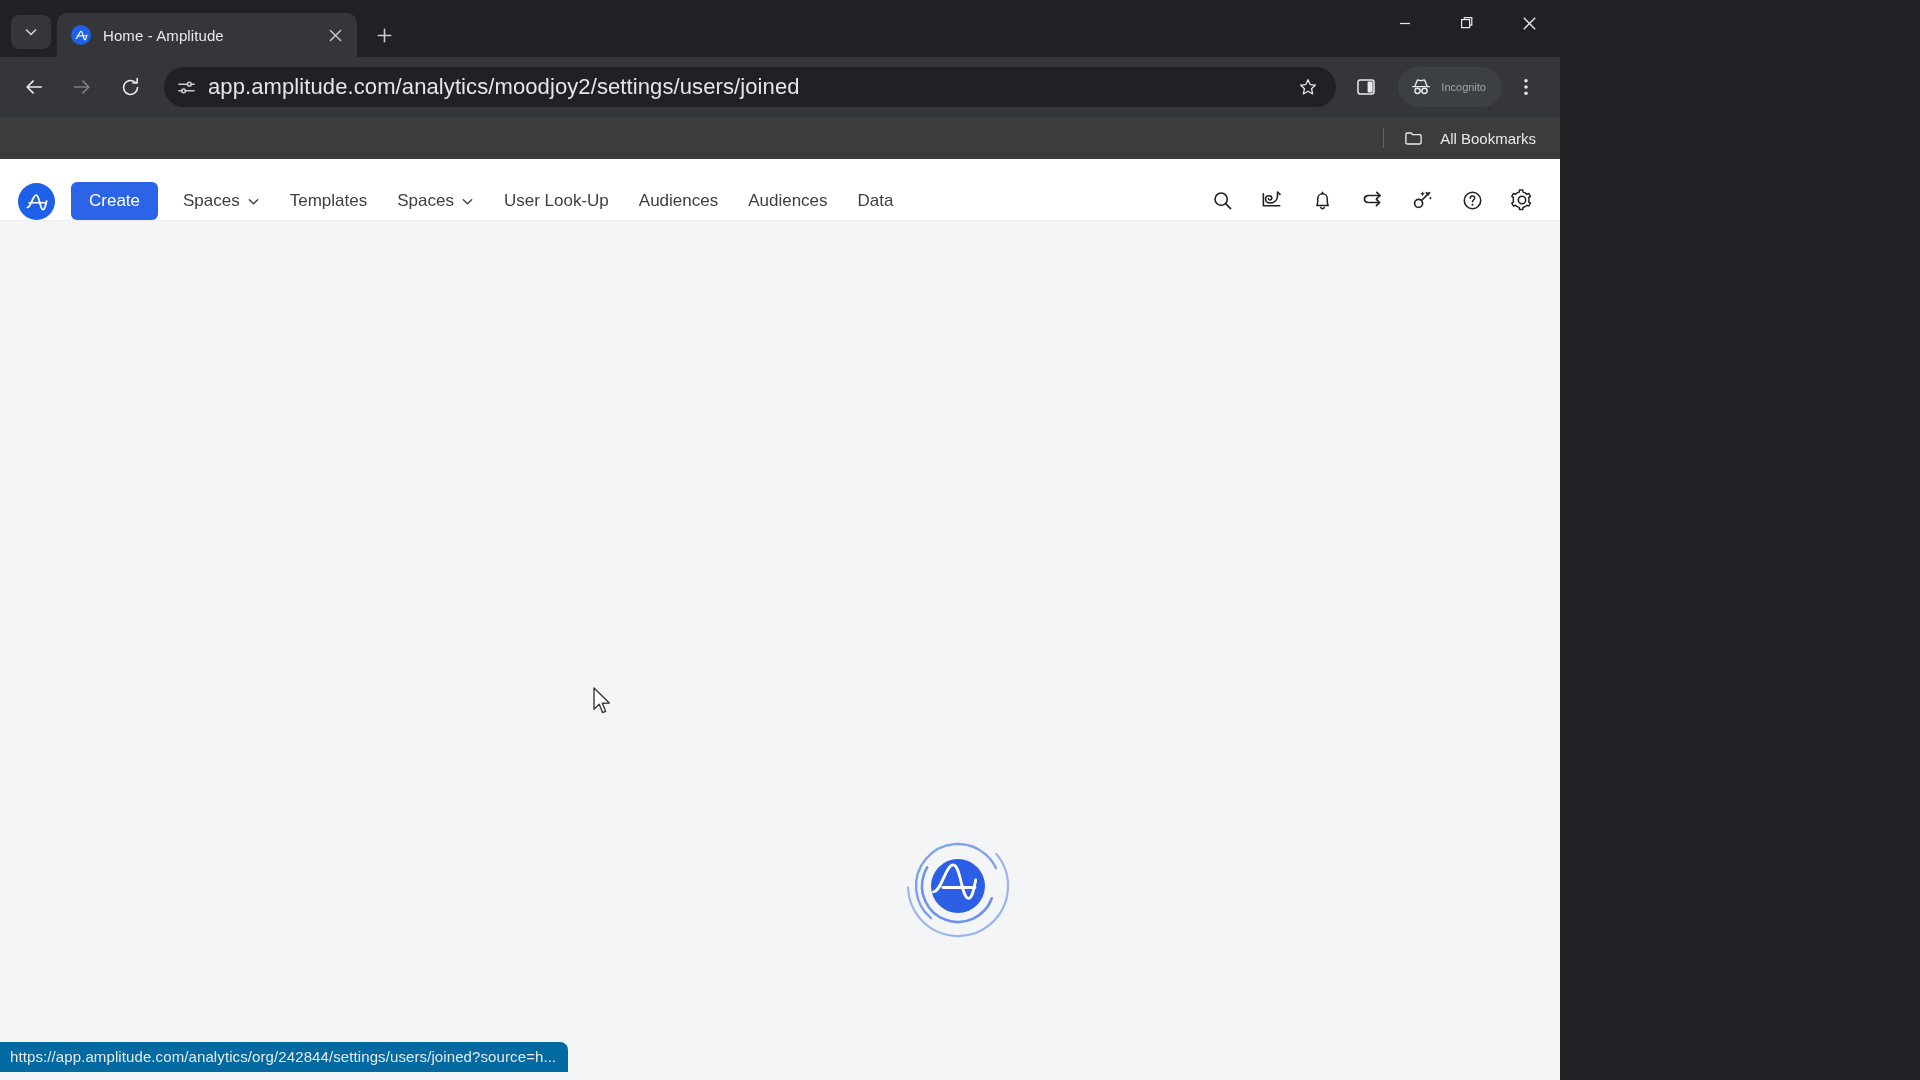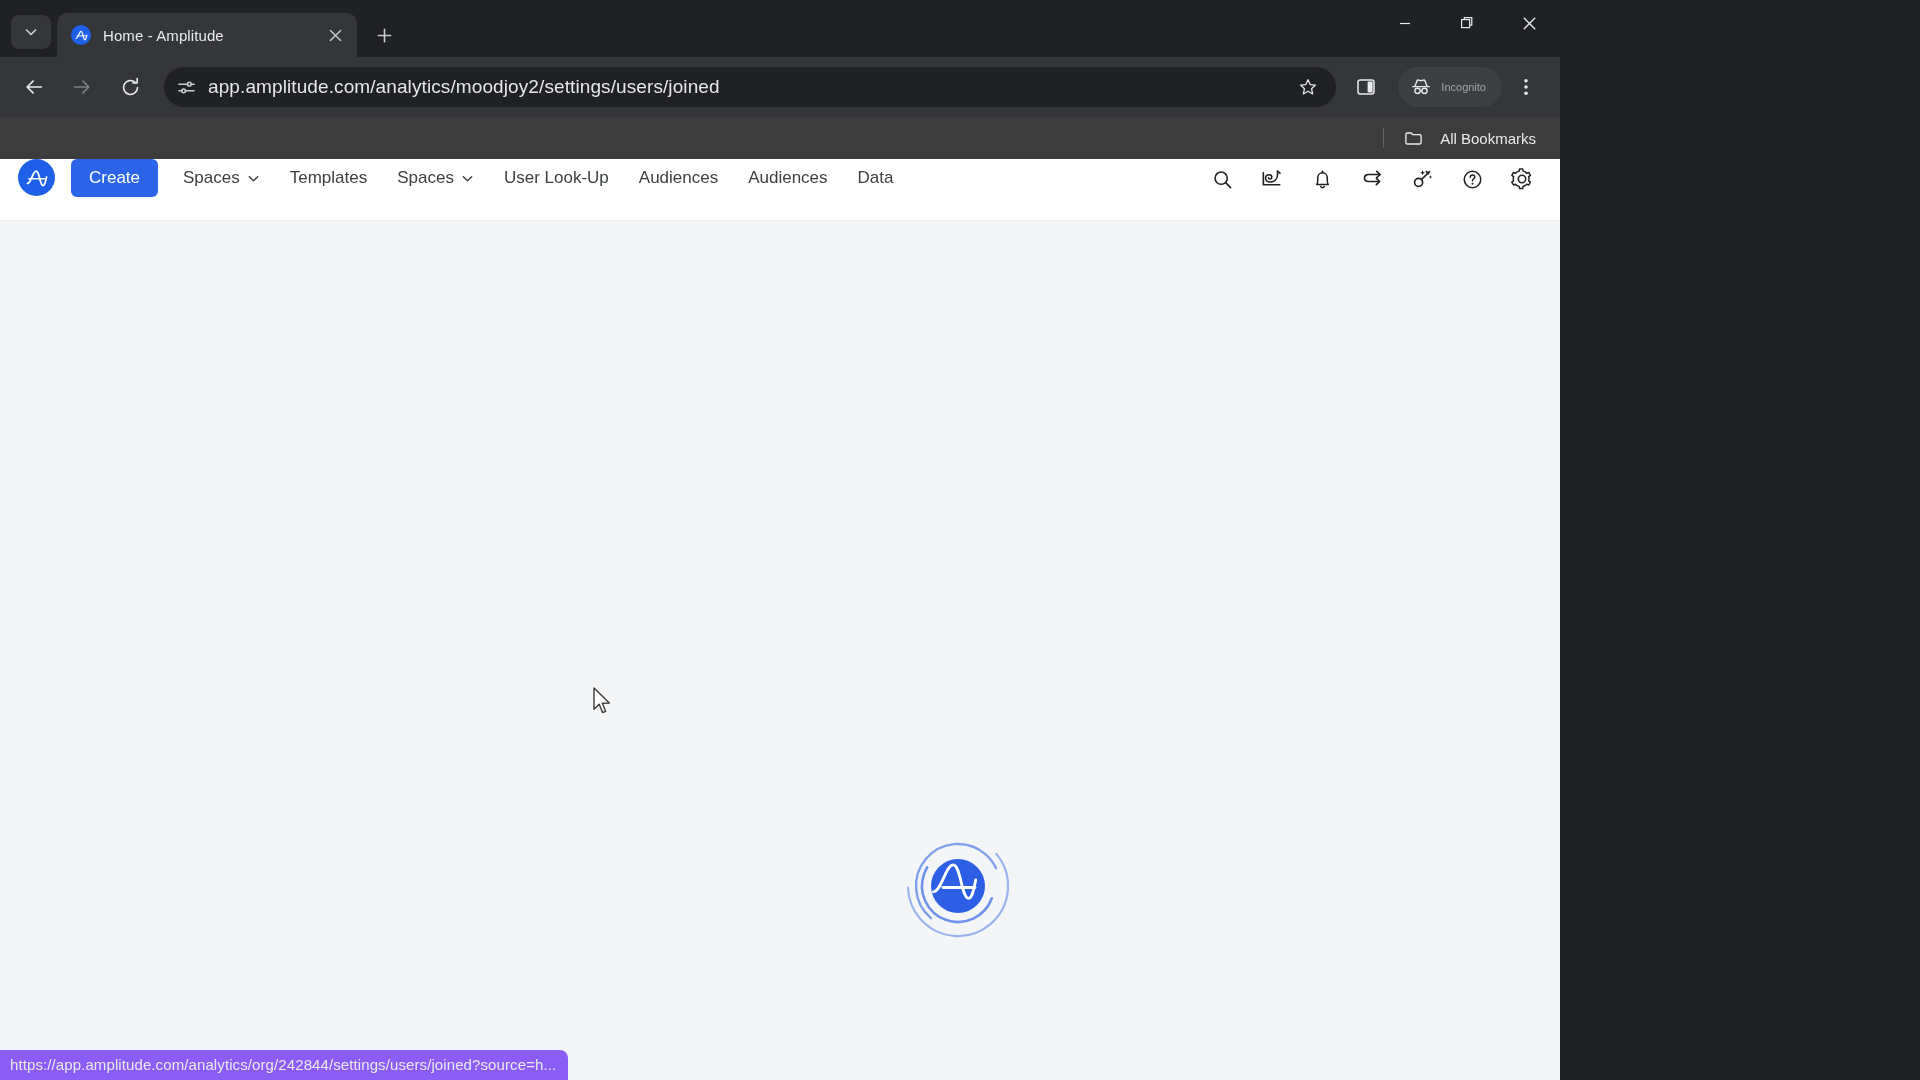--- a/index.html
+++ b/index.html
@@ -120,21 +120,21 @@
     width: 32px; height: 32px;
     border-radius: 50%;
     display:flex; align-items:center; justify-content:center;
     flex: 0 0 32px;
     margin-right: 6px;
     cursor: pointer;
   }
   .url-text {
     flex: 1;
     color: #e4e6e9;
-    font-size: 19px;
+    font-size: 22px;
     white-space: nowrap;
     overflow: hidden;
     letter-spacing: .1px;
   }
   .star-btn {
     width: 32px; height: 32px;
     border-radius: 50%;
     display: flex; align-items: center; justify-content: center;
     cursor: pointer; flex: 0 0 32px;
     margin-right: 6px;
@@ -200,21 +200,21 @@
     position: relative;
     overflow: hidden;
   }
 
   
   .amp-nav {
     height: 62px;
     background: #ffffff;
     border-bottom: 1px solid #eceef1;
     display: flex;
-    align-items: flex-start;
+    align-items: flex-end;
     padding: 0 18px 0 18px;
     flex: 0 0 62px;
   }
   .amp-logo {
     width: 37px; height: 37px;
     border-radius: 50%;
     background: #1E61E8;
     display:flex; align-items:center; justify-content:center;
     flex: 0 0 37px;
     margin-right: 16px;
@@ -273,22 +273,22 @@
     left: 958px;
     top: 665px;
     transform: translate(-50%, -50%);
     width: 110px; height: 110px;
   }
 
   
   .status-bubble {
     position: absolute;
     left: 0;
-    bottom: 0;
-    background: #8b5cf6;
+    bottom: 8px;
+    background: #0369a1;
     color: #e8eaed;
     font-size: 15px;
     padding: 6px 12px 7px 10px;
     border-top-right-radius: 8px;
     white-space: nowrap;
     max-width: 640px;
     overflow: hidden;
     text-overflow: ellipsis;
     letter-spacing: .1px;
   }

